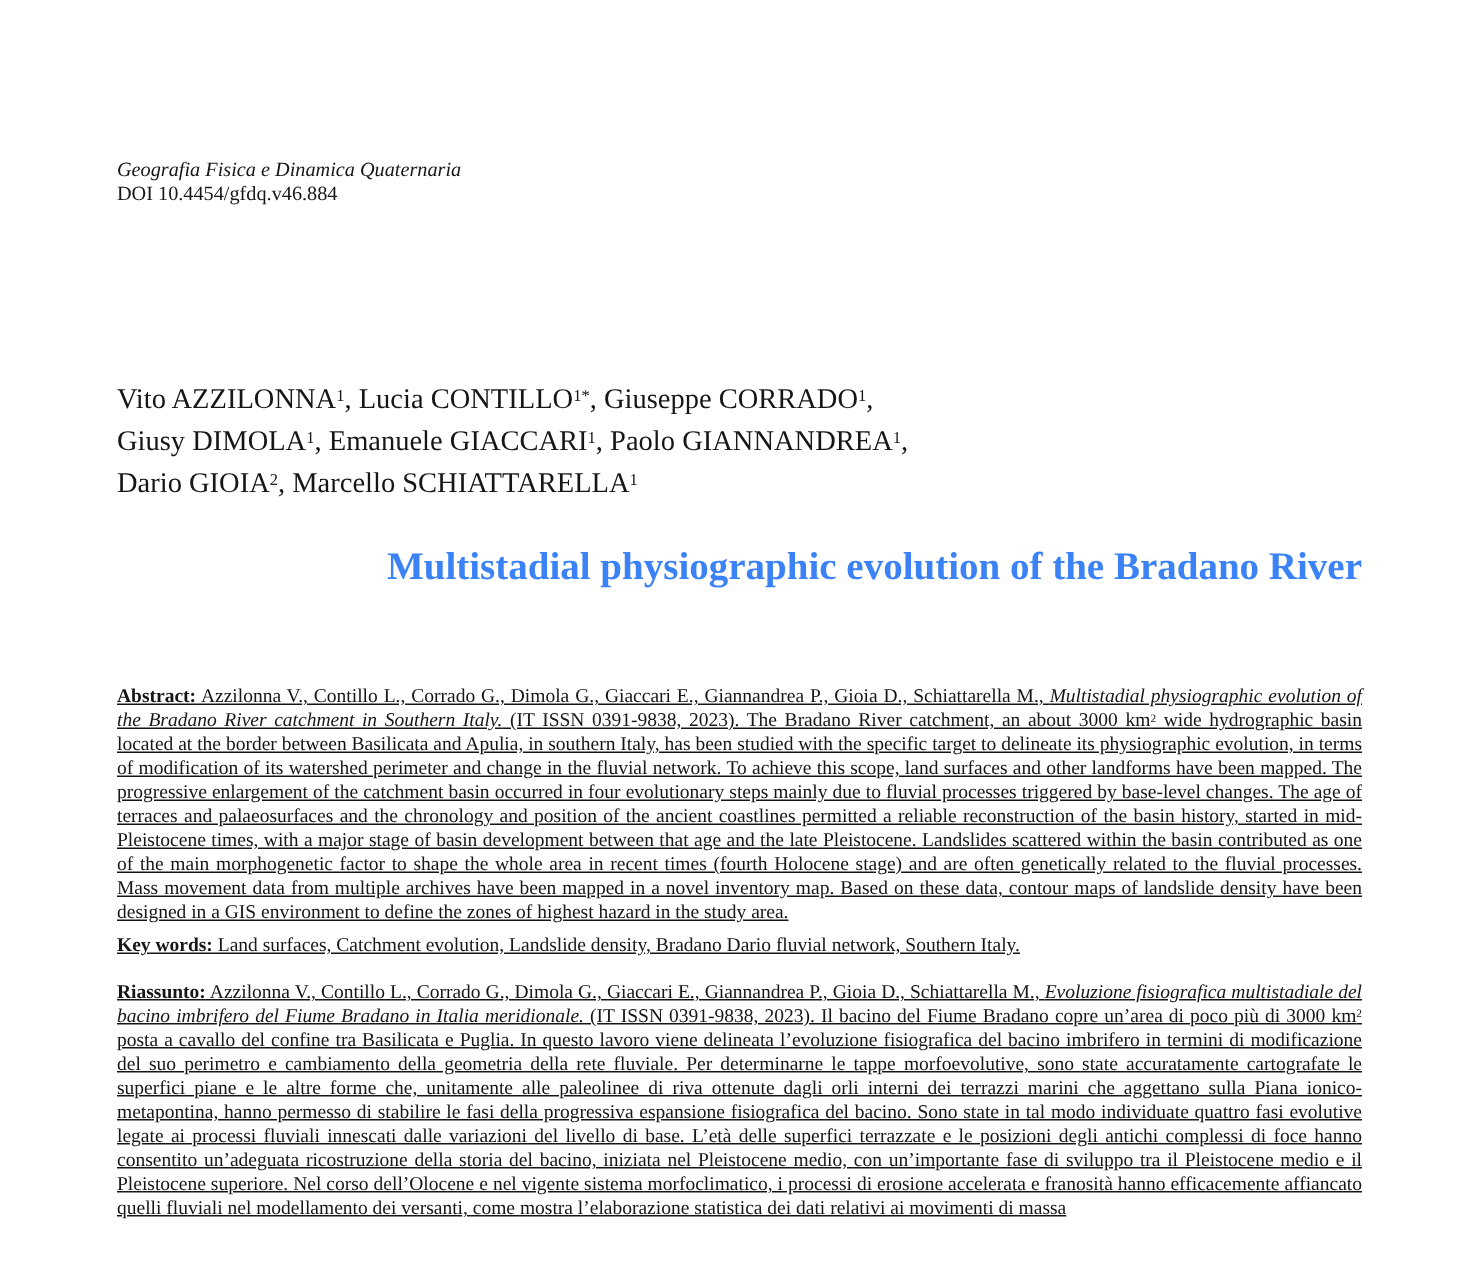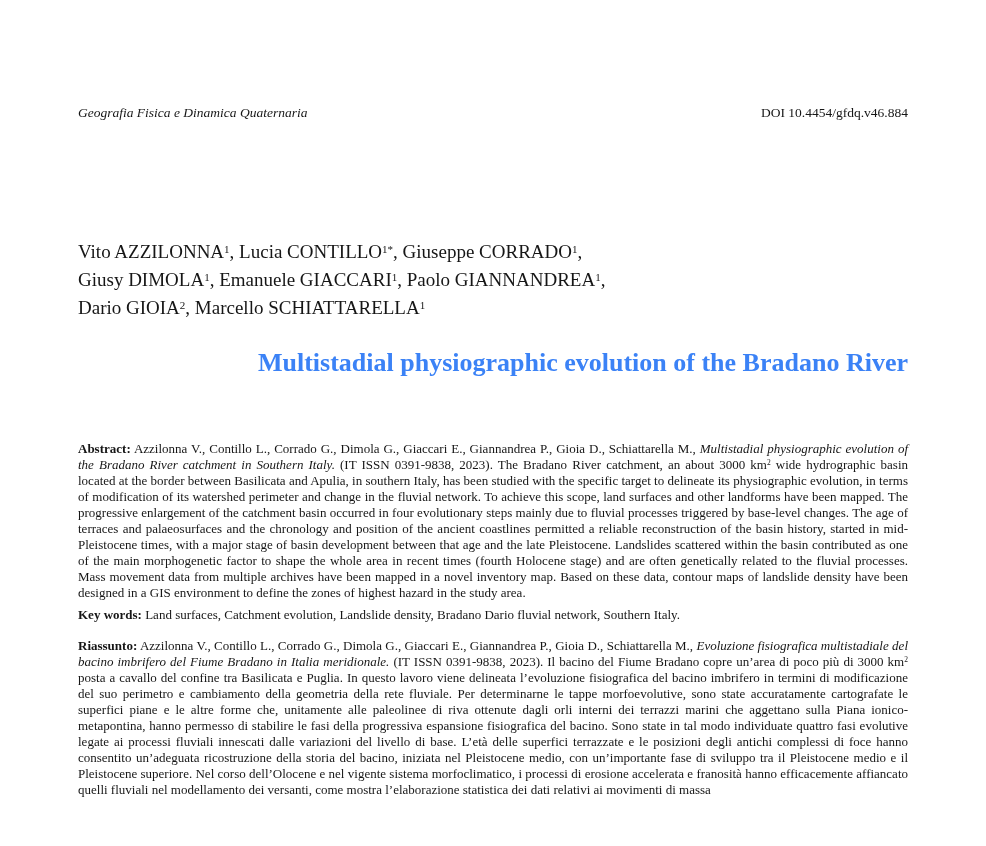--- a/index.html
+++ b/index.html
@@ -17,20 +17,21 @@
     height: 846px;
     padding: 105px 78px 0 78px;
     overflow: hidden;
   }
   .header-row {
     display: flex;
     justify-content: space-between;
     align-items: flex-start;
     font-size: 13.5px;
     line-height: 15.5px;
+    flex-direction: column;
   }
   .journal-info { font-style: italic; }
   .doi { font-style: normal; }
   .authors {
     margin-top: 117px;
     text-align: left;
     font-size: 19px;
     line-height: 28px;
   }
   .authors sup, .small sup {
@@ -47,20 +48,21 @@
     font-weight: bold;
     line-height: 34px;
     color: #3b82f6;
   }
   .title-line { display: block; }
   .small {
     margin: 0;
     font-size: 13px;
     line-height: 16px;
     text-align: justify;
+    text-decoration: underline;
   }
   .abstract { margin-top: 61px; }
   .keywords { margin-top: 6px; text-align: left; }
   .riassunto { margin-top: 15px; }
   .bold { font-weight: bold; }
   .italic { font-style: italic; }
 </style>
 </head>
 <body>
 

